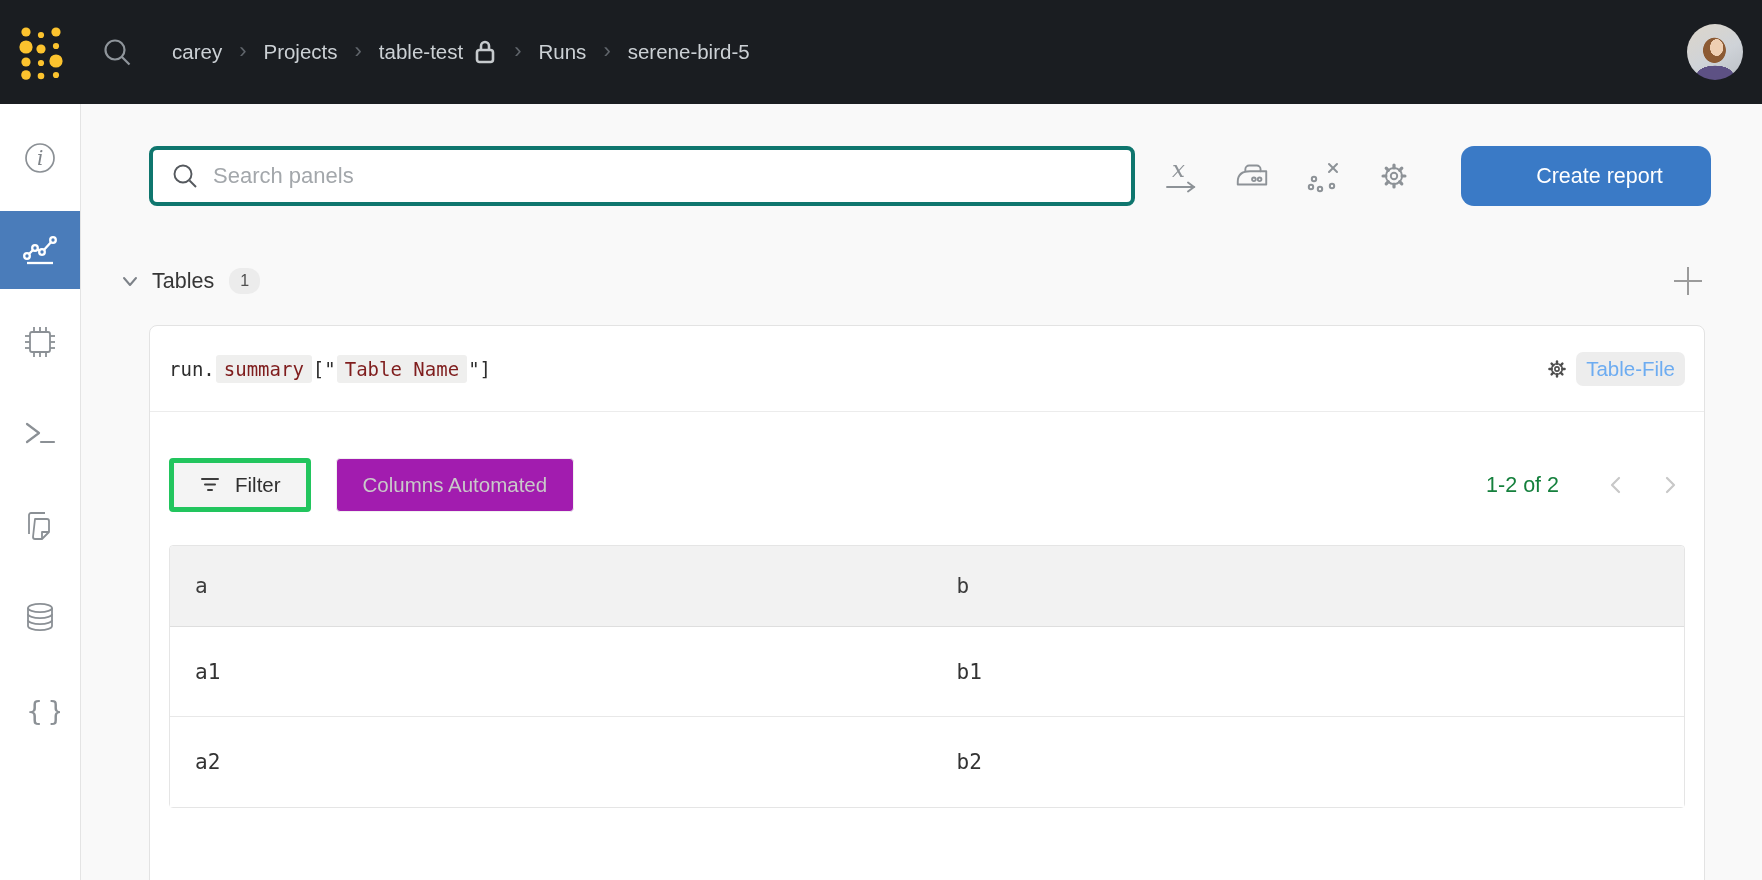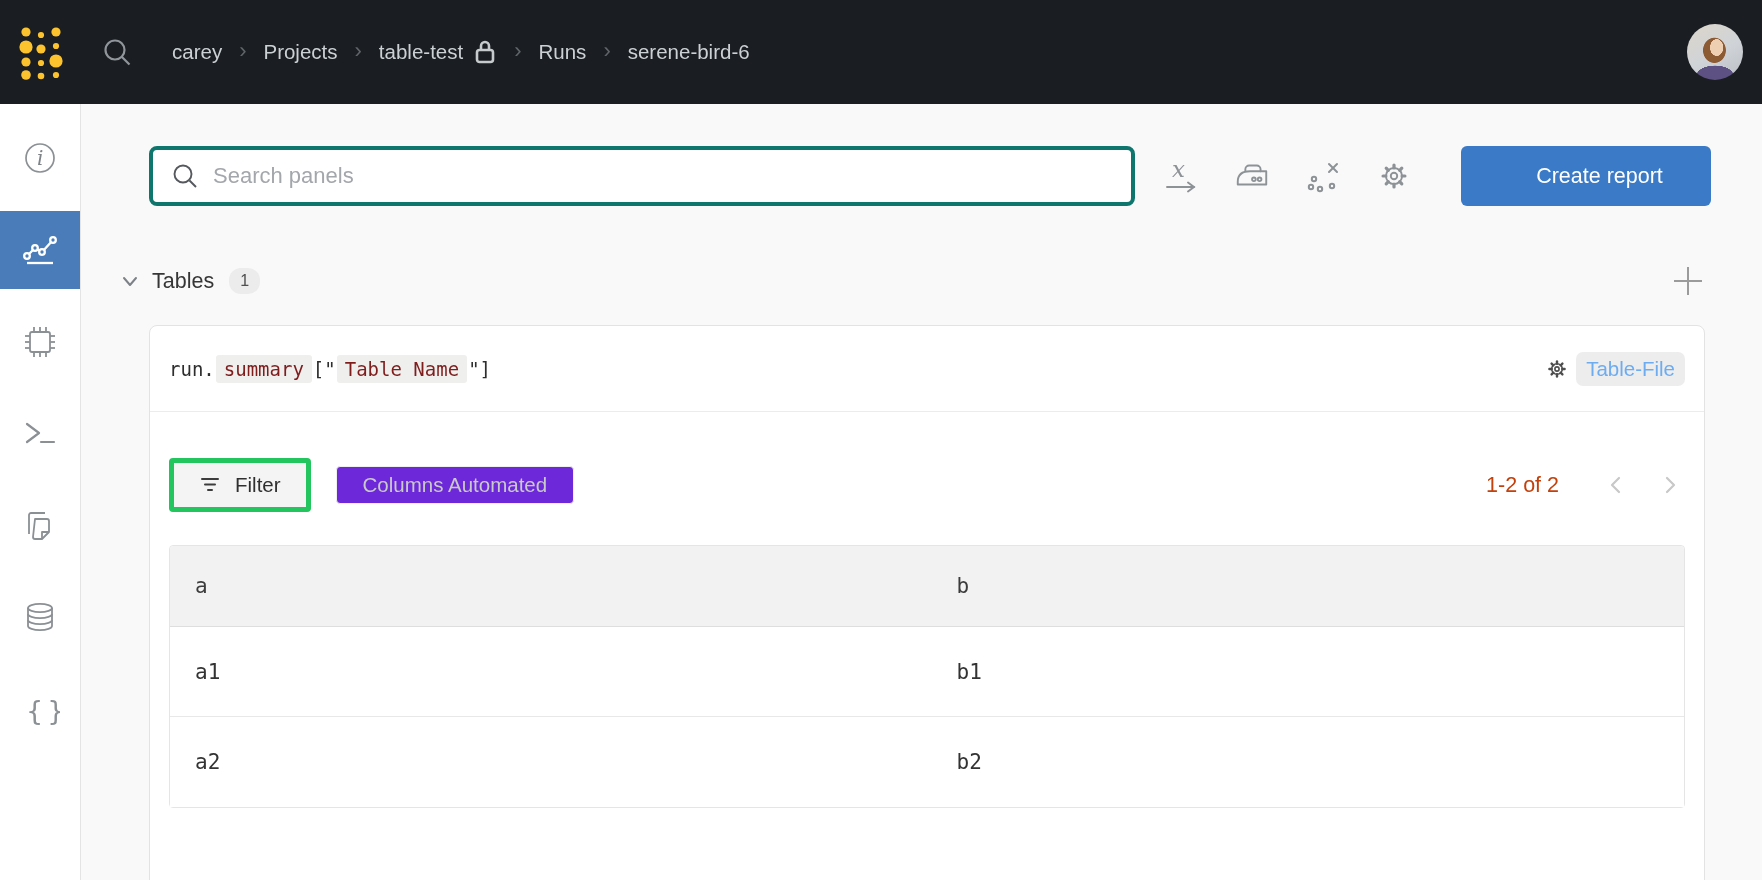--- a/index.html
+++ b/index.html
@@ -35,45 +35,45 @@
 
   .toolbar-row { display:flex; align-items:center; margin:42px 51px 0 68px; }
   .search-box { width:986px; height:60px; background:#fff; border:4px solid #0f766e; border-radius:8px;
                 display:flex; align-items:center; padding:0 18px; gap:14px; }
   .search-box input { border:none; outline:none; flex:1; font-size:22px; color:#333;
                       font-family:"Liberation Sans","DejaVu Sans",sans-serif; background:transparent; }
   .search-box input::placeholder { color:#a3a7ab; }
   .icon-group { display:flex; align-items:center; gap:33px; margin-left:27px; }
   .tool-icon { width:38px; height:38px; display:flex; align-items:center; justify-content:center; cursor:pointer; }
   .create-report { margin-left:auto; width:250px; height:60px; background:#3a7ac6; color:#fff; border:none;
-                   border-radius:6px; font-size:21.5px; font-family:"Liberation Sans","DejaVu Sans",sans-serif; cursor:pointer;padding-left:27px; }
+                   border-radius:13px; font-size:21.5px; font-family:"Liberation Sans","DejaVu Sans",sans-serif; cursor:pointer;padding-left:27px; }
 
   .section-row { display:flex; align-items:center; margin:55px 58px 0 37px; height:40px; }
   .section-title { font-size:21.5px; color:#363636; margin-left:10px; }
   .section-badge { margin-left:15px; background:#ececec; color:#4f4f4f; font-size:16px; border-radius:12px; padding:4px 11px; }
   .plus-btn { margin-left:auto; width:32px; height:32px; cursor:pointer; display:flex; align-items:center; justify-content:center; }
 
   .card { margin:24px 57px 0 68px; height:579px; background:#fff; border:1px solid #e3e3e3; border-radius:8px 8px 0 0; }
 
   .query-row { height:86px; display:flex; align-items:center; padding:0 19px; border-bottom:1px solid #ececec; }
   .code { font-family:"DejaVu Sans Mono","Liberation Mono",monospace; font-size:19px; color:#2e2e2e;
           display:flex; align-items:center; }
   .code .pill { background:#efefee; color:#7f1d1d; padding:3px 8px; border-radius:3px; margin:8px 1px; }
   .panel-type { margin-left:auto; display:flex; align-items:center; gap:7px; }
   .type-pill { background:#ededed; border-radius:7px; padding:5px 10px; font-size:20.5px; color:#6dacf1; cursor:pointer; }
 
   .controls-row { display:flex; align-items:center; margin:46px 19px 0 19px; }
   .filter-btn { height:54px; padding:0 25px; background:#f4f4f4; border:5px solid #22c55e; border-radius:4px;
                 display:flex; align-items:center; gap:14px; font-size:20.5px; color:#2f2f2f; cursor:pointer;
                 font-family:"Liberation Sans","DejaVu Sans",sans-serif; }
-  .columns-btn { height:38px; margin-left:25px; padding:0 26px; background:#6d28d9; border:1px solid #f0f0f0;
+  .columns-btn { height:54px; margin-left:25px; padding:0 26px; background:#a21caf; border:1px solid #f0f0f0;
                  border-radius:4px; font-size:20.5px; color:#c9c9c9; cursor:default;
                  font-family:"Liberation Sans","DejaVu Sans",sans-serif; }
   .pager { margin-left:auto; display:flex; align-items:center; }
-  .pager-text { font-size:21.5px; color:#c2410c; }
+  .pager-text { font-size:21.5px; color:#15803d; }
   .pager-btn { width:30px; height:30px; margin-left:24px; display:flex; align-items:center; justify-content:center; cursor:pointer; }
   .pager-btn:first-of-type { margin-left:42px; }
 
   .data-table { width:calc(100% - 38px); margin:33px 19px 0 19px; border-collapse:separate; border-spacing:0;
                 border:1px solid #e5e5e5; border-radius:4px; font-family:"DejaVu Sans Mono","Liberation Mono",monospace; }
   .data-table th { height:81px; background:#f2f2f2; text-align:left; padding-left:25px; font-weight:normal;
                    font-size:21px; color:#3c3c3c; border-bottom:1px solid #dedede; }
   .data-table th:first-child { width:50.3%; border-top-left-radius:4px; }
   .data-table th:last-child { border-top-right-radius:4px; }
   .data-table td { height:90px; padding-left:25px; font-size:21px; color:#333; border-bottom:1px solid #e8e8e8; background:#fff; }
@@ -126,21 +126,21 @@
             <rect x="4" y="12" width="16" height="12" rx="2.5"></rect>
             <path d="M8 12 v-4 a4 4 0 0 1 8 0 v4"></path>
           </svg>
         </span>
         <span class="crumb-sep">›</span>
         <span class="crumb">
           <span>Runs</span>
         </span>
         <span class="crumb-sep">›</span>
         <span class="crumb">
-          <span>serene-bird-6</span>
+          <span>serene-bird-5</span>
         </span>
       </nav>
 
     <div class="avatar" title=""></div>
   </header>
 
   <div class="body-row">
 
     <aside class="sidebar">
       <div class="side-item">

